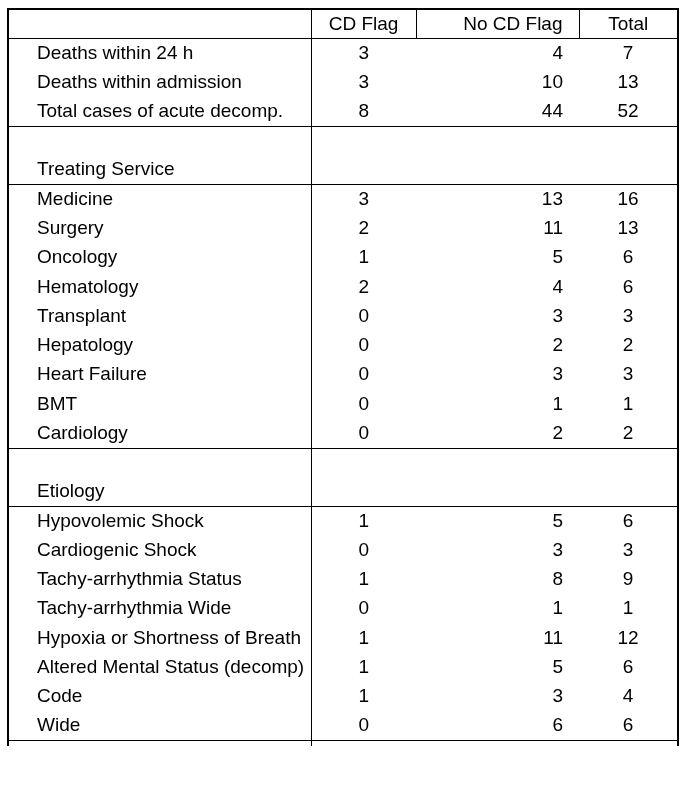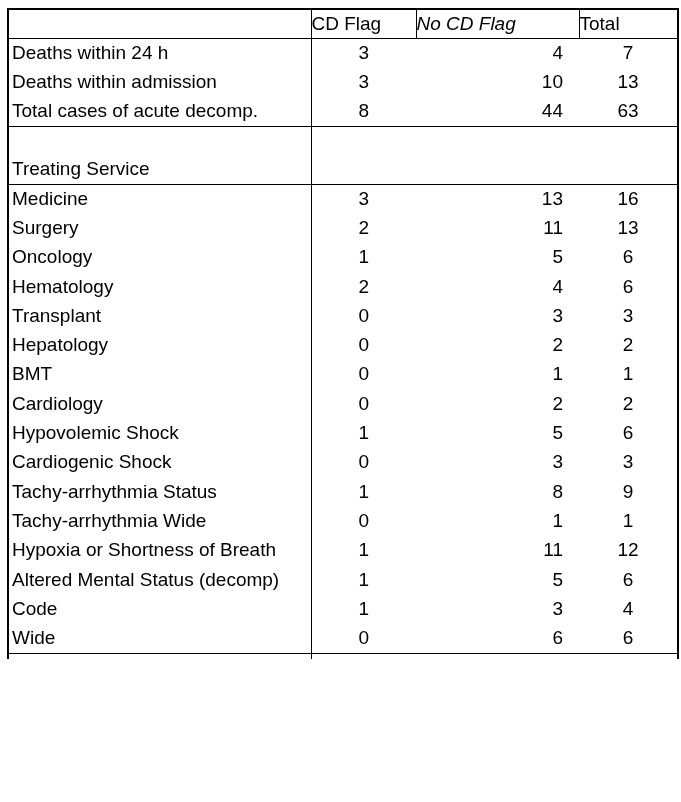--- a/index.html
+++ b/index.html
@@ -34,29 +34,29 @@
     padding: 0;
     font-size: 19px;
     font-weight: 400;
     line-height: 1.2;
     overflow: hidden;
     white-space: nowrap;
   }
   thead th {
     height: 28px;
     border: 1.5px solid #000;
-    text-align: left;
+    text-align: center;
     vertical-align: middle;
   }
-  thead th.h-nocd { padding-right: 16px; font-style: italic; }
+  thead th.h-nocd { text-align: right; padding-right: 16px; }
 
   tr.data-row { height: 29.3px; }
   td.label {
     text-align: left;
-    padding-left: 3px;
+    padding-left: 28px;
     border-right: 1.5px solid #000;
     vertical-align: middle;
   }
   td.cd    { text-align: center; vertical-align: middle; }
   td.nocd  { text-align: right; padding-right: 16px; vertical-align: middle; }
   td.total { text-align: center; vertical-align: middle; }
 
   tr.section-row { height: 58px; margin-top: 7px; }
   tr.section-row td {
     vertical-align: bottom;
@@ -97,21 +97,21 @@
       <tr class="data-row">
         <td class="label">Deaths within admission</td>
         <td class="cd">3</td>
         <td class="nocd">10</td>
         <td class="total">13</td>
       </tr>
       <tr class="data-row">
         <td class="label">Total cases of acute decomp.</td>
         <td class="cd">8</td>
         <td class="nocd">44</td>
-        <td class="total">63</td>
+        <td class="total">52</td>
       </tr>
       <tr class="section-row">
         <td class="label">Treating Service</td>
         <td colspan="3"></td>
       </tr>
       <tr class="data-row">
         <td class="label">Medicine</td>
         <td class="cd">3</td>
         <td class="nocd">13</td>
         <td class="total">16</td>
@@ -140,30 +140,40 @@
         <td class="nocd">3</td>
         <td class="total">3</td>
       </tr>
       <tr class="data-row">
         <td class="label">Hepatology</td>
         <td class="cd">0</td>
         <td class="nocd">2</td>
         <td class="total">2</td>
       </tr>
       <tr class="data-row">
+        <td class="label">Heart Failure</td>
+        <td class="cd">0</td>
+        <td class="nocd">3</td>
+        <td class="total">3</td>
+      </tr>
+      <tr class="data-row">
         <td class="label">BMT</td>
         <td class="cd">0</td>
         <td class="nocd">1</td>
         <td class="total">1</td>
       </tr>
       <tr class="data-row">
         <td class="label">Cardiology</td>
         <td class="cd">0</td>
         <td class="nocd">2</td>
         <td class="total">2</td>
+      </tr>
+      <tr class="section-row">
+        <td class="label">Etiology</td>
+        <td colspan="3"></td>
       </tr>
       <tr class="data-row">
         <td class="label">Hypovolemic Shock</td>
         <td class="cd">1</td>
         <td class="nocd">5</td>
         <td class="total">6</td>
       </tr>
       <tr class="data-row">
         <td class="label">Cardiogenic Shock</td>
         <td class="cd">0</td>

